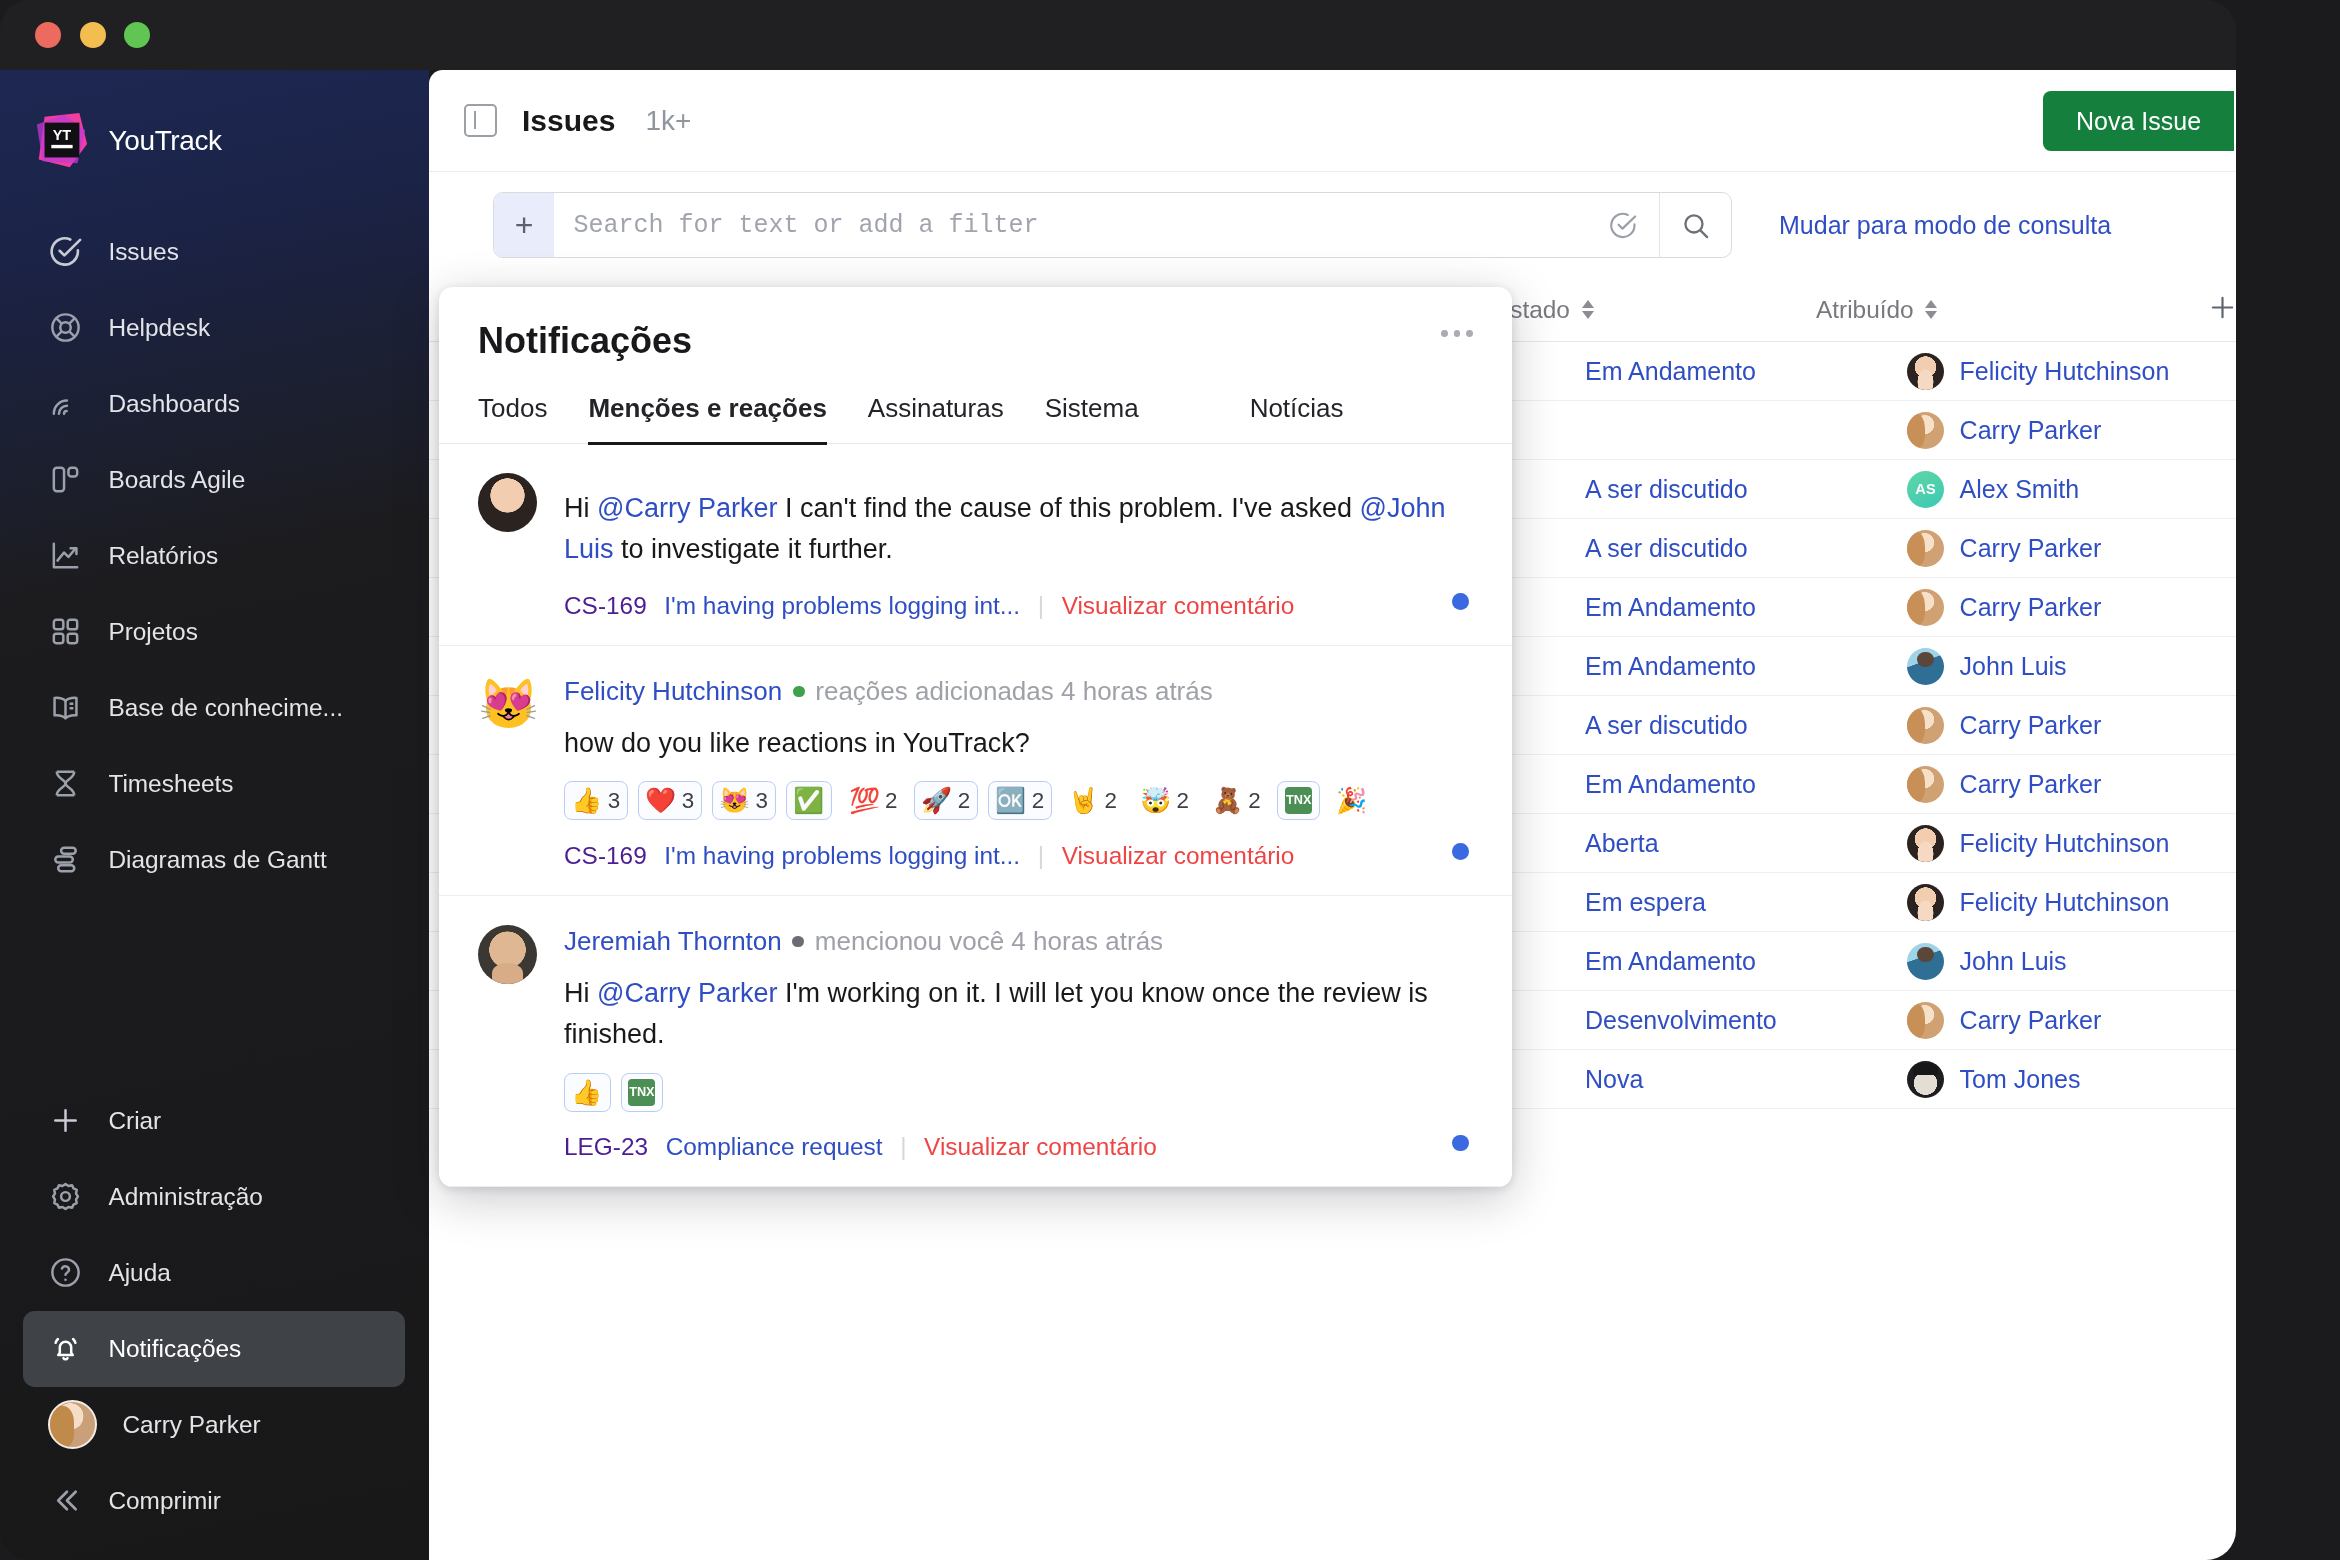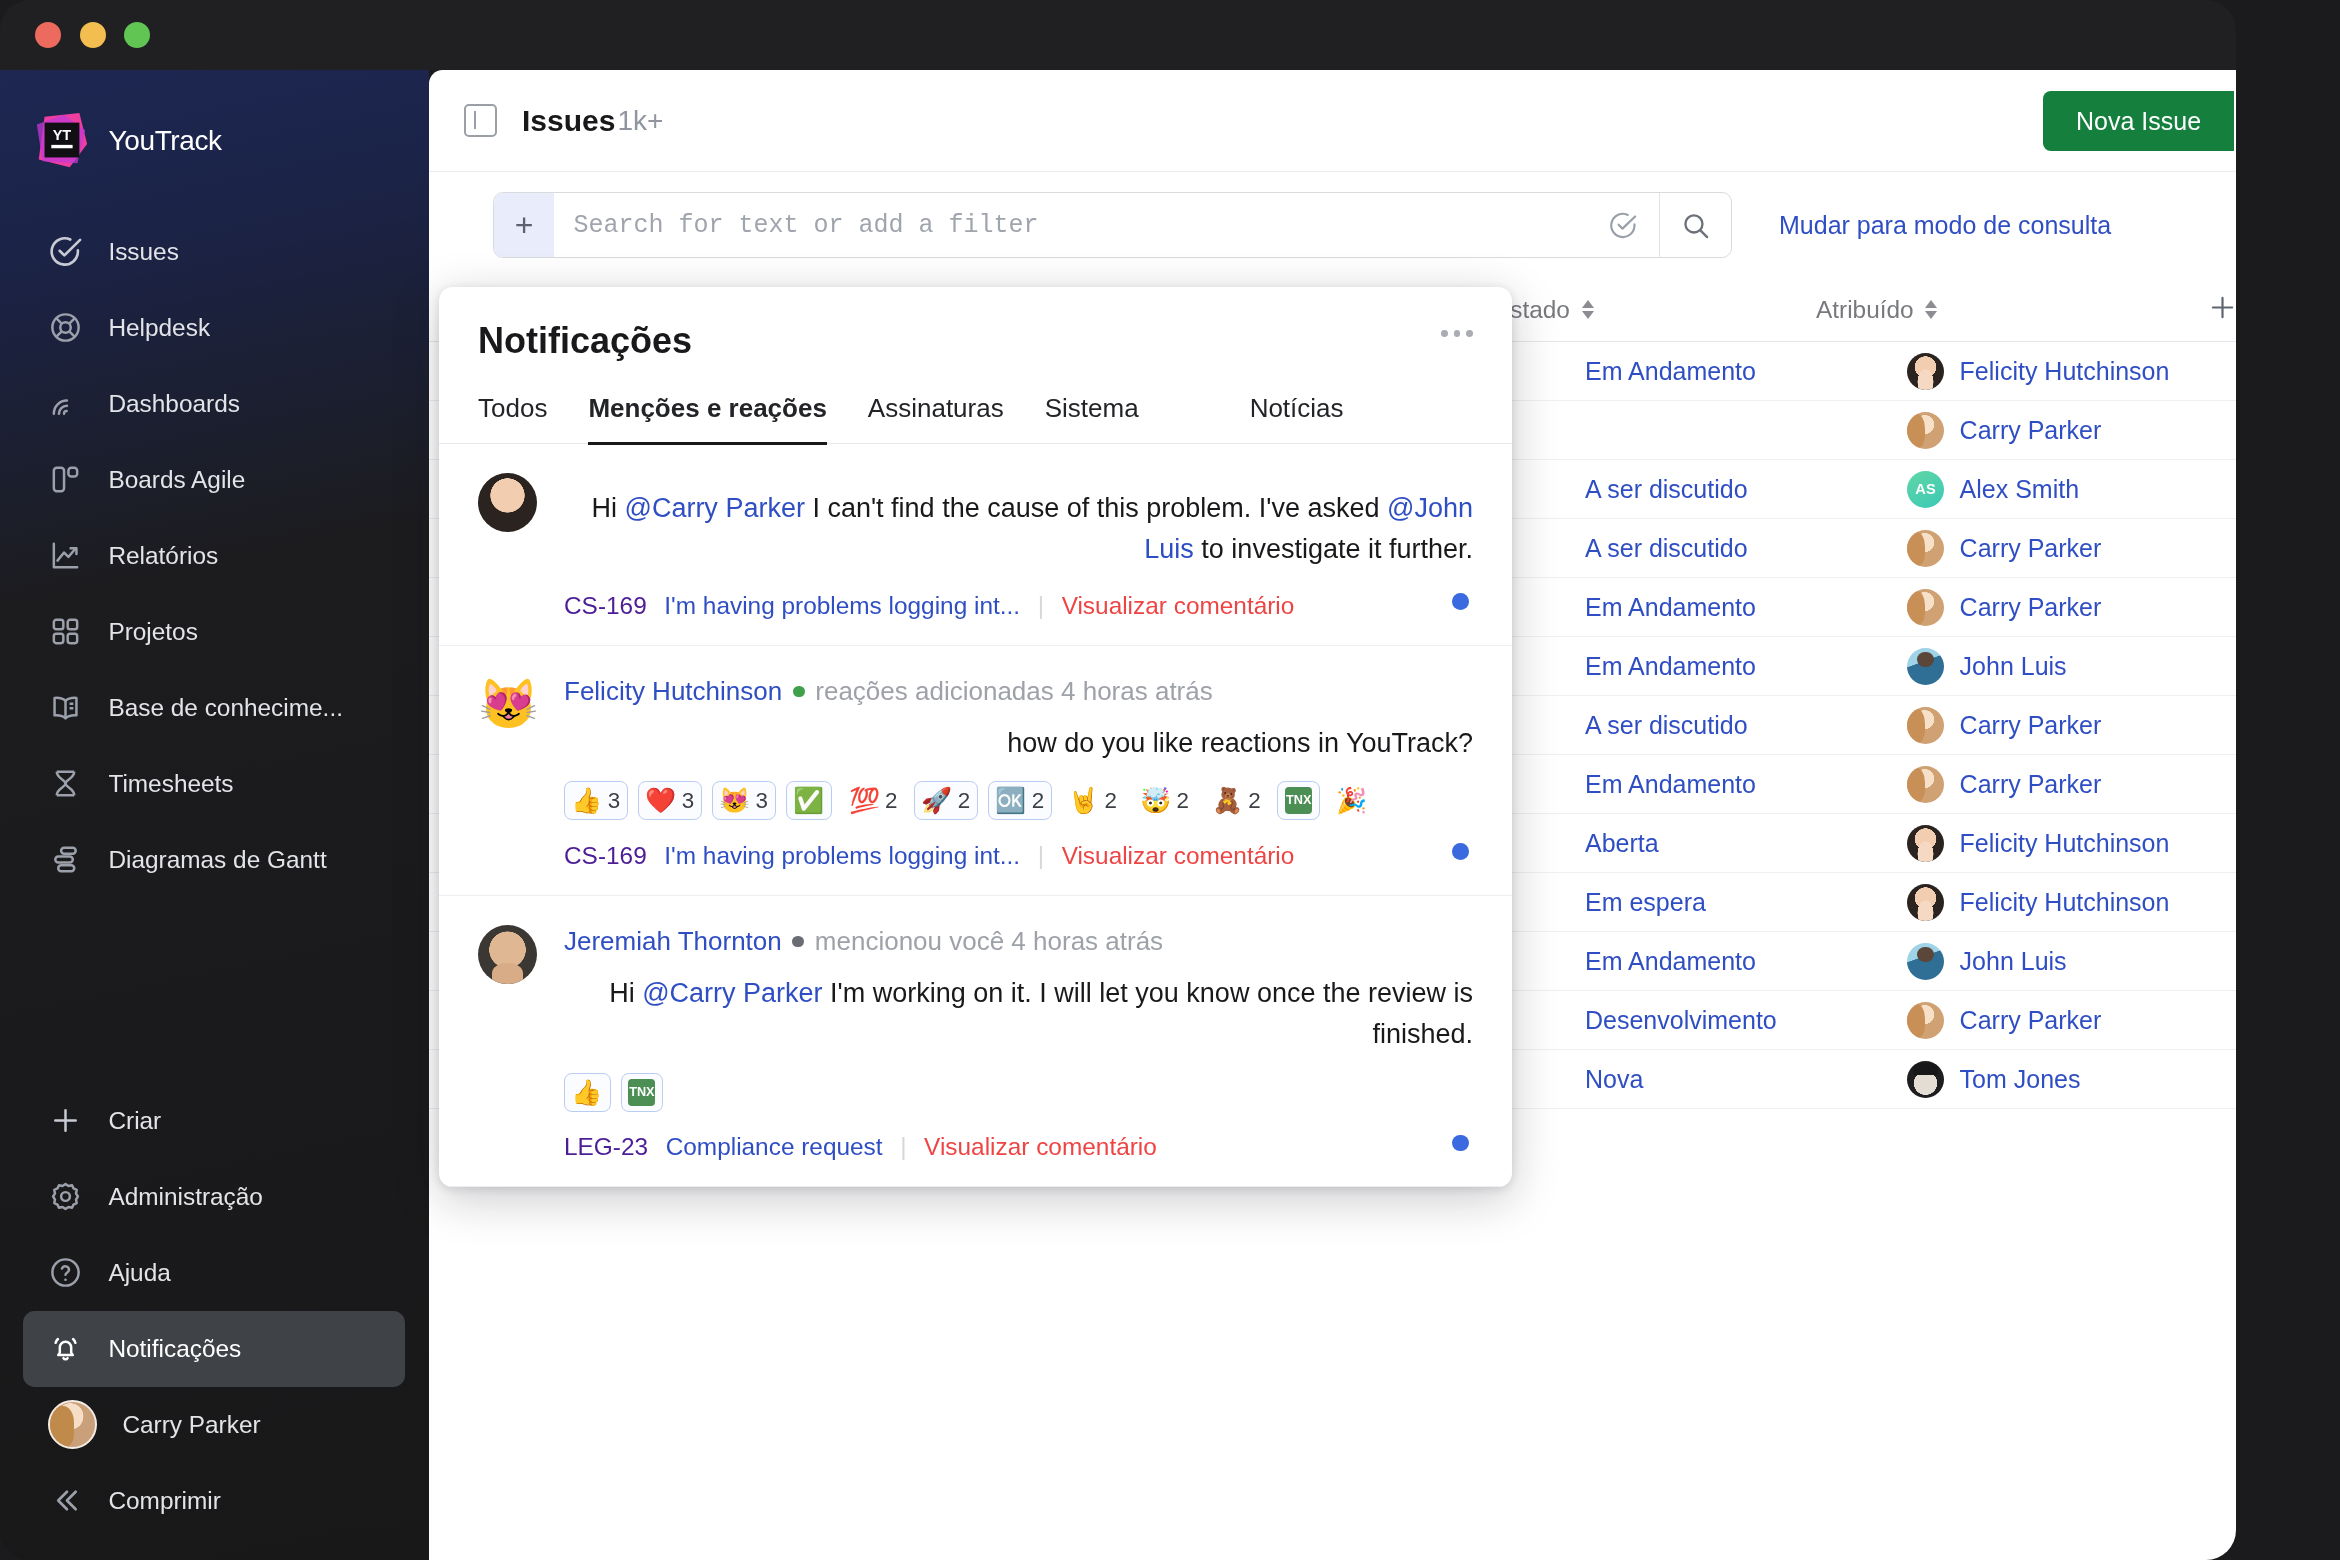--- a/index.html
+++ b/index.html
@@ -83,21 +83,21 @@
     padding: 0 43px 0 35px; position: relative;
   }
   .panel-toggle {
     width: 33px; height: 33px; border: 2.4px solid #9aa0a6; border-radius: 4.9px;
     position: relative; flex: 0 0 33px; cursor: pointer;
   }
   .panel-toggle::after {
     content:""; position:absolute; left: 7.8px; top: 4.9px; width: 2.4px; height: 18.5px; background:#9aa0a6;
   }
   .page-title { font-size: 30px; font-weight: 700; color: #19191c; margin-left: 25px; }
-  .page-count { font-size: 28px; color: #9095a0; margin-left: 2px; }
+  .page-count { font-size: 28px; color: #9095a0; margin-left: 30px; }
 
   .btn-group { position: absolute; right: 43px; top: 50%; transform: translateY(-50%); display: flex; }
   .btn-primary {
     background: #15803d; color: #fff; font-size: 25px; font-weight: 400;
     padding: 0 33px; height: 60px; line-height: 60px;
     border: none; border-radius: 7.8px 0 0 7.8px; cursor: pointer;
     font-family: "Liberation Sans", sans-serif;
   }
   .btn-caret {
     background: #f1f2f4; width: 60px; height: 60px; border: none;
@@ -211,21 +211,21 @@
   .notif-avatar.emoji { border-radius: 0; font-size: 49px; line-height: 59px; text-align: center; }
   .notif-avatar.jeremiah { background: radial-gradient(circle at 50% 42%, #e0b793 0 40%, #3b3733 41% 100%); }
   .notif-avatar.jeremiah::after { content:""; position:absolute; left:24%; bottom:0; width:52%; height:36%; background:#d8ac86; border-radius:48% 48% 0 0; }
   .notif-body { flex: 1; min-width: 0; }
   .notif-meta { font-size: 26px; line-height: 1.25; white-space: nowrap; }
   .notif-user { color: #2f4ec4; font-weight: 400; cursor: pointer; }
   .unread-dot-inline { display: inline-block; width: 11.7px; height: 11.7px; border-radius: 50%; margin: 0 10.7px 2.9px 10.7px; vertical-align: middle; }
   .unread-dot-inline.green { background: #3fa24a; }
   .unread-dot-inline.gray { background: #6a6d74; }
   .notif-action { color: #9ea1a8; }
-  .notif-text { font-size: 27px; line-height: 1.52; color: #19191c; margin-top: 15.6px; text-align: right; }
+  .notif-text { font-size: 27px; line-height: 1.52; color: #19191c; margin-top: 15.6px; }
   .mention { color: #2f4ec4; }
 
   .reactions { display: flex; align-items: center; gap: 9.8px; margin-top: 17.6px; flex-wrap: wrap; }
   .rchip {
     display: inline-flex; align-items: center; gap: 4.9px; height: 39px; padding: 0 6.8px;
     border-radius: 7.8px; font-size: 21.5px; color: #3d4047; cursor: pointer;
   }
   .rchip.boxed { border: 1.5px solid #b9cdf2; background: #fbfcff; }
   .rchip .gl { font-size: 25px; line-height: 1; }
   .rchip .cnt { font-size: 22.4px; color: #3d4047; }

